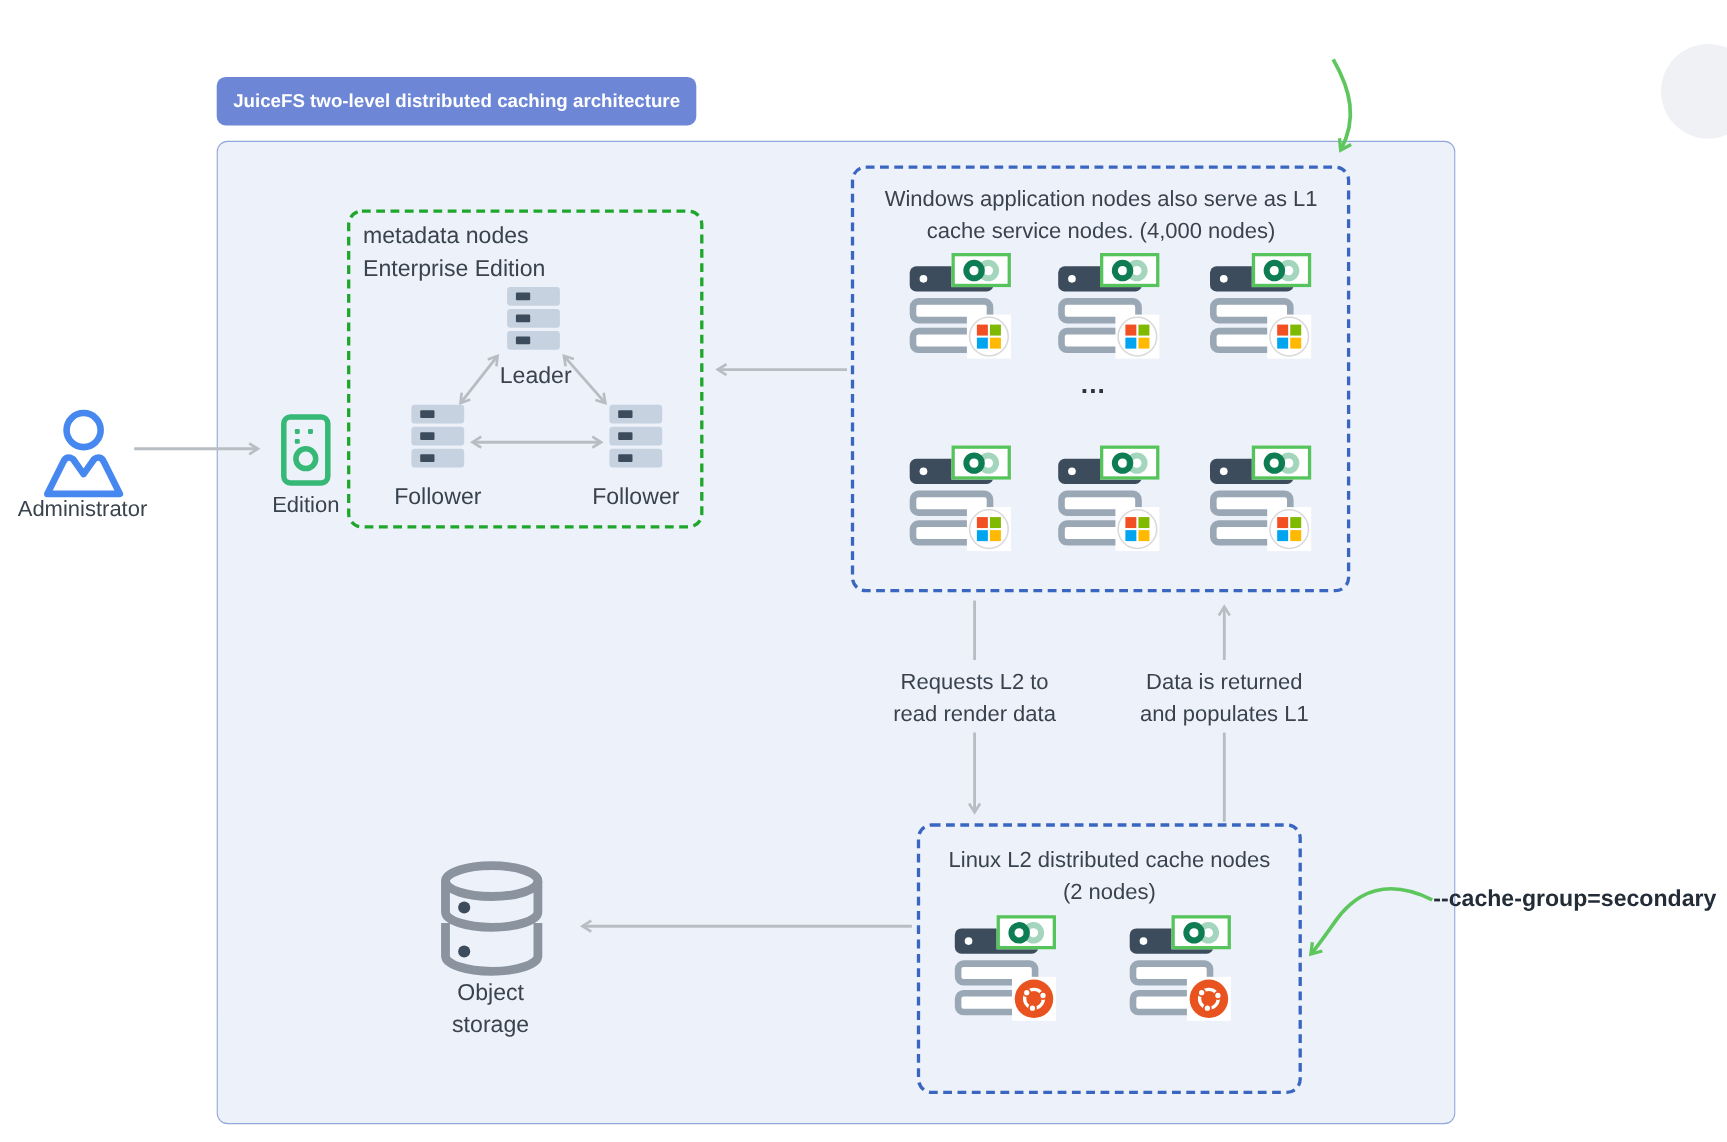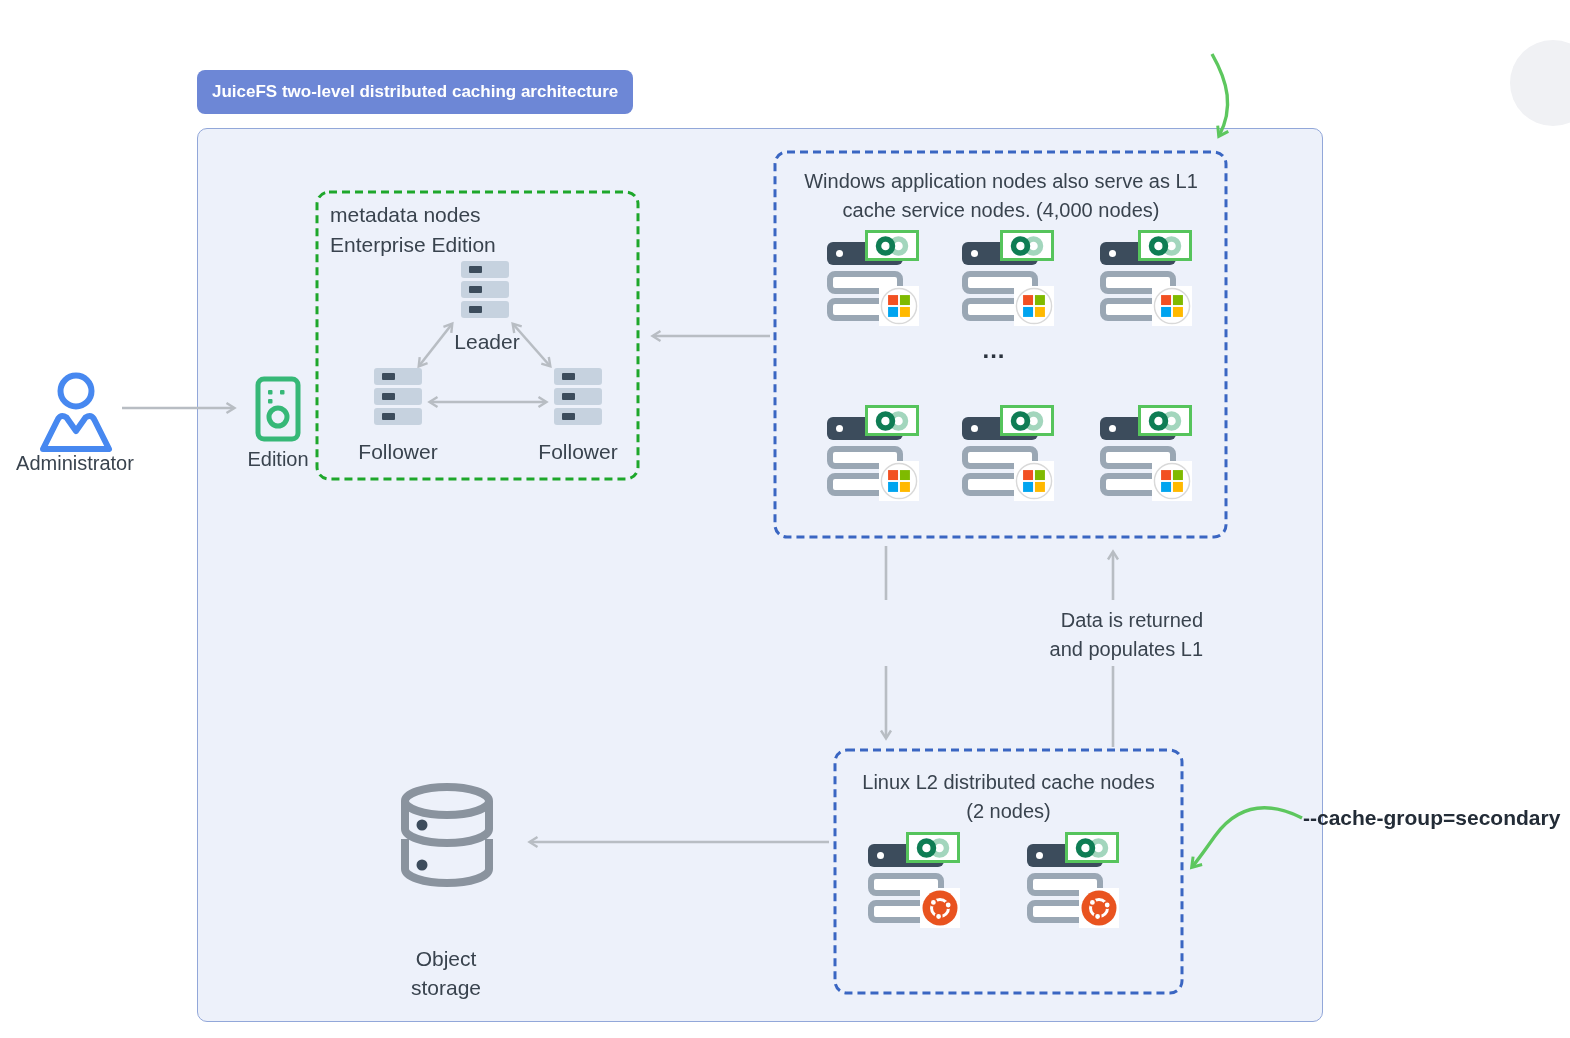--- a/index.html
+++ b/index.html
@@ -37,21 +37,21 @@
   .lbl{position:absolute;color:var(--text-dark);font-size:20px;text-align:center;}
   .boxtitle{position:absolute;color:var(--text-dark);font-size:20px;line-height:29px;text-align:center;}
   .meta-title{left:330px;top:200px;width:230px;text-align:left;font-size:21px;line-height:30px;}
   .win-title{left:781px;top:143px;width:440px;margin-top:24px;}
   .linux-title{left:845px;top:768px;width:327px;}
   .ellipsis{position:absolute;left:934px;top:336px;width:120px;text-align:center;
     font-size:24px;font-weight:bold;color:#2b333d;letter-spacing:1px;}
 
   .flow-lbl{position:absolute;font-size:20px;line-height:29px;color:var(--text-dark);text-align:center;}
   .flow-req{left:796px;top:606px;width:180px;}
-  .flow-ret{left:1023px;top:606px;width:180px;text-align:right;}
+  .flow-ret{left:1023px;top:606px;width:180px;}
   .flow-fallback{left:558px;top:864px;width:228px;font-size:19px;line-height:25.5px;}
 
   
   .rack{position:absolute;width:48px;height:58px;}
   .rack .rk{position:relative;width:48px;height:17px;margin-bottom:3px;background:var(--rack-light);border-radius:3px;}
   .rack .rk::before{content:"";position:absolute;left:8px;top:5px;width:13px;height:7px;border-radius:1px;background:var(--server-dark);}
 
   
   .app-srv{position:absolute;width:94px;height:98px;}
   .srv-u1{position:absolute;left:0;top:12px;width:76px;height:23px;background:var(--server-dark);border-radius:6px;}
@@ -162,25 +162,29 @@
 
   <div class="icon-wrap" style="left:395px;top:780px;">
     <svg width="104" height="120" viewBox="0 0 104 118">
       <ellipse cx="52" cy="20" rx="42" ry="14" fill="none" stroke="var(--storage-gray)" stroke-width="8"></ellipse>
       <path d="M10 20 V48 A42 14 0 0 0 94 48 V20" fill="none" stroke="var(--storage-gray)" stroke-width="8"></path>
       <path d="M10 58 V88 A42 14 0 0 0 94 88 V58" fill="none" stroke="var(--storage-gray)" stroke-width="8"></path>
       <circle cx="27" cy="44" r="5.5" fill="#3d4c5c"></circle>
       <circle cx="27" cy="84" r="5.5" fill="#3d4c5c"></circle>
     </svg>
   </div>
-  <div class="boxtitle" style="left:394px;top:944px;width:104px;font-size:21px;">
+  <div class="boxtitle" style="left:394px;top:888px;width:104px;font-size:21px;">
     <div>Object</div>
       <div>storage</div>
   </div>
 
+  <div class="flow-lbl flow-req">
+    <div>Requests L2 to</div>
+      <div>read render data</div>
+  </div>
   <div class="flow-lbl flow-ret">
     <div>Data is returned</div>
       <div>and populates L1</div>
   </div>
 
   <div id="servers">
       <div class="app-srv" style="left:827px;top:230px;">
         <div class="srv-u1"></div>
         <div class="srv-badge">
           <svg width="44" height="24" viewBox="0 0 44 24">

